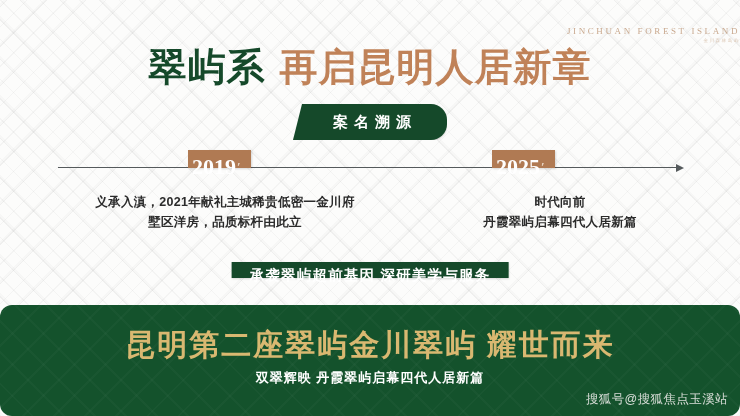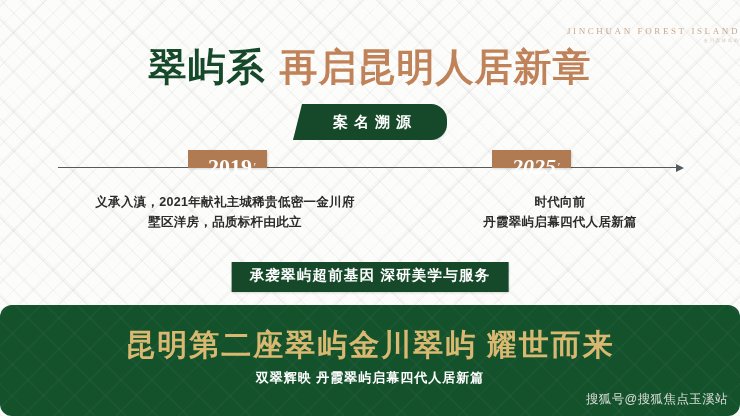--- a/index.html
+++ b/index.html
@@ -90,29 +90,29 @@
   }
   .tl-node{
     position:absolute;top:-17px;
     background:#b07a53;
     color:#ffffff;
     font-family:"Liberation Serif","DejaVu Serif",serif;
     font-weight:bold;
     font-size:22px;
     line-height:34px;
     height:18px;
-    padding:0 10px 0 20px;
+    padding:0 10px 0 4px;
     letter-spacing:0px;
     box-shadow:1px 1px 2px rgba(0,0,0,.15);
   }
   .tl-node .tick{
     font-size:13px;color:#e8d6c5;vertical-align:top;margin-left:1px;
   }
   .node-2019{left:130px;}
-  .node-2025{left:434px;font-style:italic;}
+  .node-2025{left:434px;}
 
   
   .desc{
     position:absolute;
     text-align:center;
     color:#2b2b2b;
     font-size:12.5px;
     font-weight:bold;
     line-height:20px;
     letter-spacing:.3px;
@@ -121,21 +121,21 @@
   .desc-right{top:192px;left:410px;width:300px;}
 
   
   .mid-bar{
     position:absolute;top:262px;left:50%;transform:translateX(-50%);
     background:#15492a;
     color:#fff;
     font-size:14.5px;
     font-weight:bold;
     letter-spacing:1.2px;
-    height:30px;line-height:26px;
+    height:16px;line-height:26px;
     padding:0 18px;
     white-space:nowrap;
     box-shadow:0 1px 2px rgba(0,0,0,.15);
   }
 
   
   .bottom{
     position:absolute;left:0;right:0;bottom:0;top:305px;
     background-color:#14522c;
     background-image:

